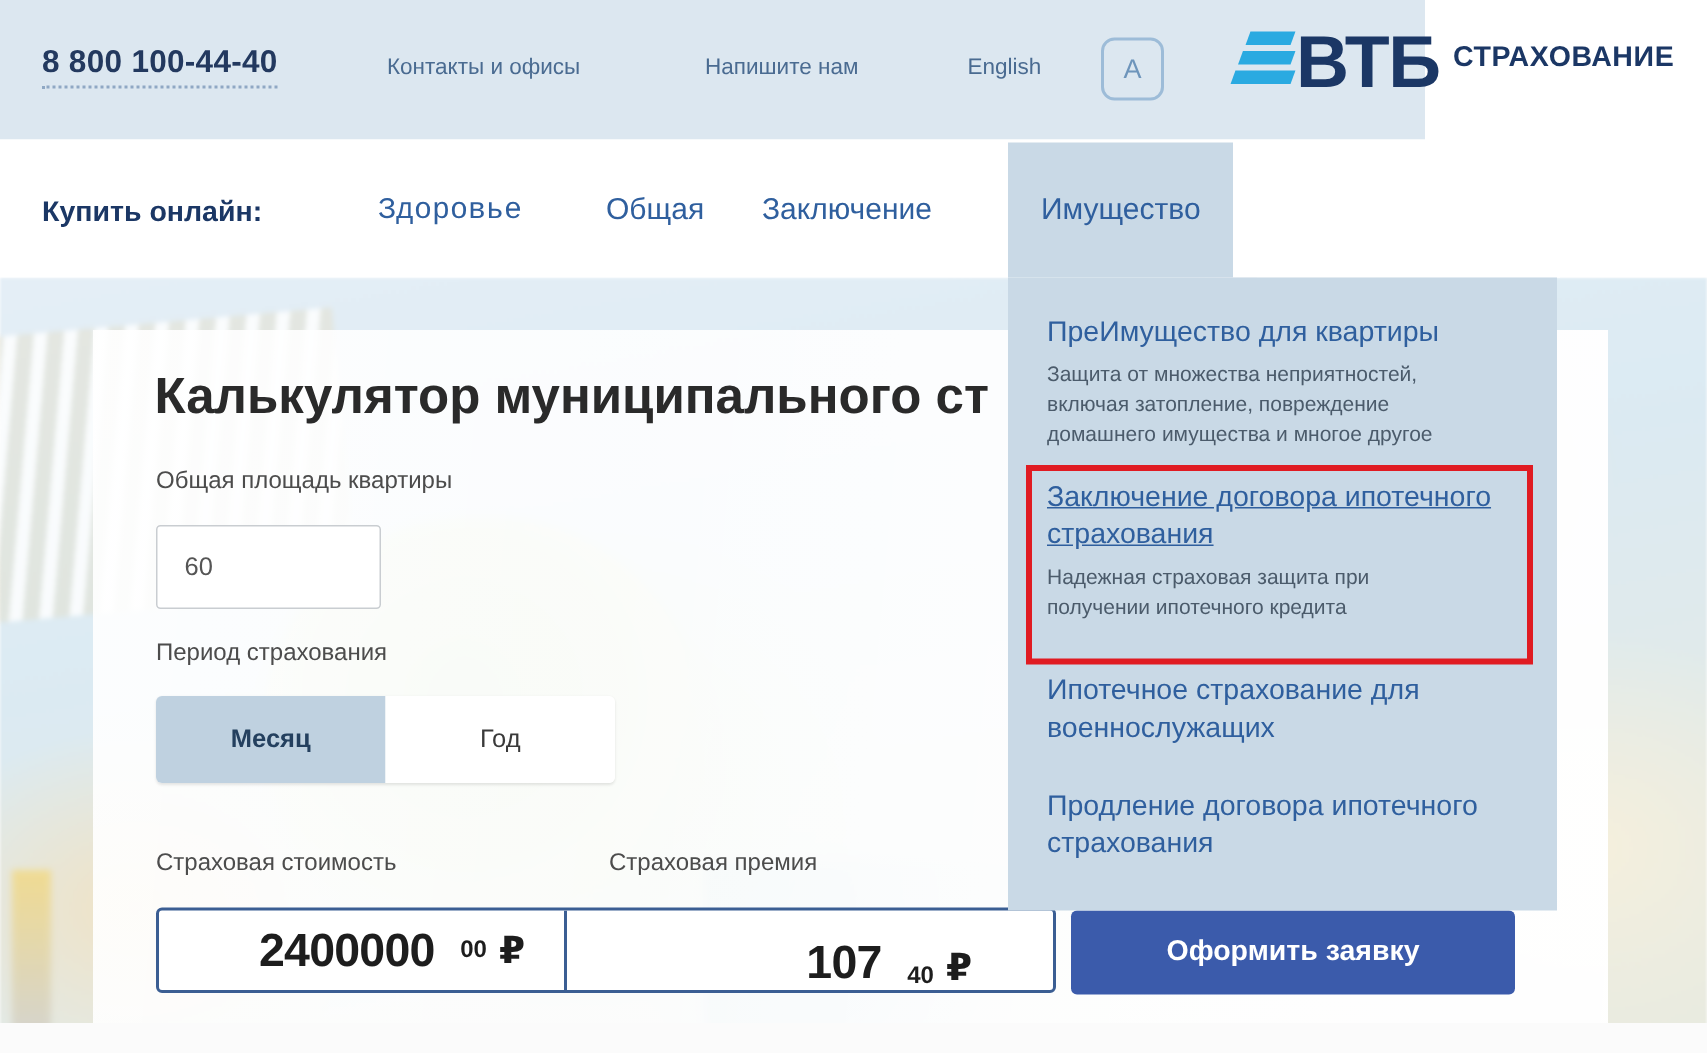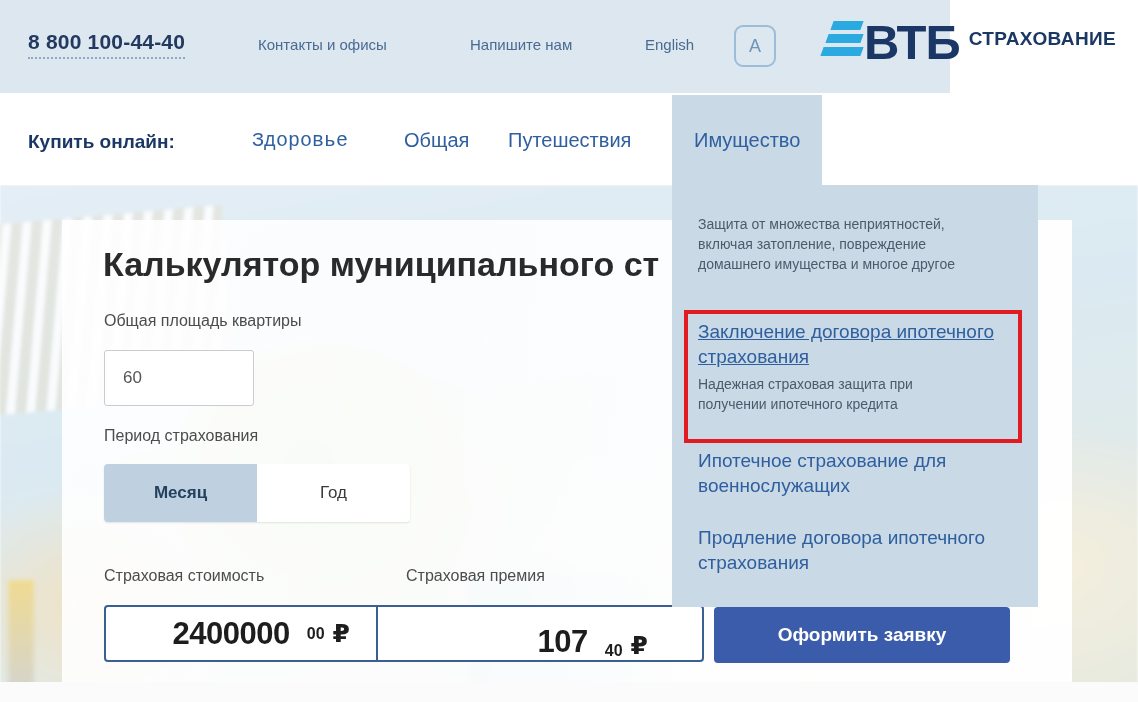--- a/index.html
+++ b/index.html
@@ -409,21 +409,21 @@
       <div class="logo-vtb">ВТБ</div>
       <div class="logo-sub">СТРАХОВАНИЕ</div>
     </div>
   </div>
 
   <div class="nav"></div>
   <div class="nav-label">Купить онлайн:</div>
 
   <div class="nav-item nav-health">Здоровье</div>
   <div class="nav-item nav-auto">Общая</div>
-  <div class="nav-item nav-travel">Путешествия</div>
+  <div class="nav-item nav-travel">Заключение</div>
 
   <div class="dd-white-tab"></div>
 
   <div class="nav-item nav-prop">Имущество</div>
   <div class="nav-item nav-life">Жизнь</div>
 
   <div class="hero">
     <div class="photo">
       <div class="photo-fence"></div>
       <div class="photo-tree"></div>
@@ -467,20 +467,21 @@
   <div class="right-col">
     
     
     
     
   </div>
 
   <div class="dd">
 
     <div class="dd-item ddi-1">
+      <div class="dd-title">ПреИмущество для квартиры</div>
       <div class="dd-desc" style="white-space:pre-line">Защита от множества неприятностей,
 включая затопление, повреждение
 домашнего имущества и многое другое</div>
     </div>
 
     <div class="dd-item ddi-2">
       <div class="dd-title link">Заключение договора ипотечного страхования</div>
       <div class="dd-desc" style="white-space:pre-line">Надежная страховая защита при
 получении ипотечного кредита</div>
     </div>

